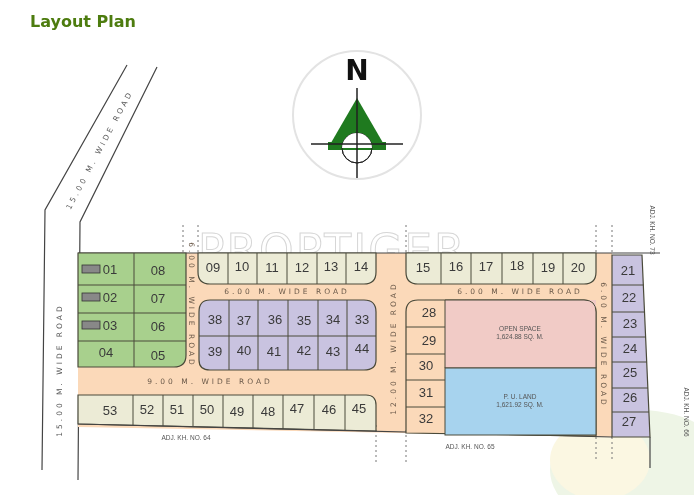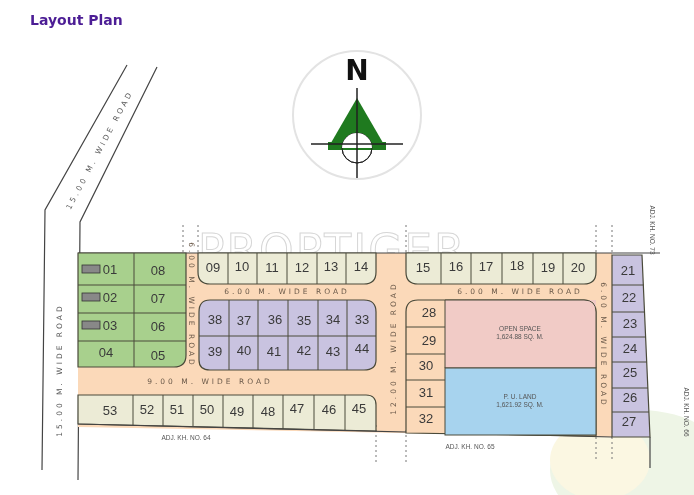--- a/index.html
+++ b/index.html
@@ -1,17 +1,17 @@
 <!DOCTYPE html>
 <html><head>
 <meta charset="utf-8">
 <style>
   html, body { margin:0; padding:0; background:#ffffff; }
   body { width:694px; height:495px; position:relative; overflow:hidden; font-family:"Liberation Sans", sans-serif; }
-  .title { position:absolute; left:30px; top:12px; font-family:"DejaVu Sans", sans-serif; font-weight:bold; font-size:14px; color:#4c1d95; }
+  .title { position:absolute; left:30px; top:12px; font-family:"DejaVu Sans", sans-serif; font-weight:bold; font-size:16px; color:#4d7c0f; }
   svg { position:absolute; left:0; top:0; }
   .plot-num { font-family:"Liberation Sans", sans-serif; font-size:13px; fill:#3a3a3a; text-anchor:middle; dominant-baseline:middle; }
   .road { font-family:"DejaVu Sans", sans-serif; font-size:7.5px; fill:#6b5a4a; letter-spacing:3px; text-anchor:middle; dominant-baseline:middle; }
   .road-dark { font-family:"DejaVu Sans", sans-serif; font-size:7.5px; fill:#555; letter-spacing:3px; text-anchor:middle; dominant-baseline:middle; }
   .small { font-family:"Liberation Sans", sans-serif; font-size:6.5px; fill:#555; text-anchor:middle; dominant-baseline:middle; }
   .wm { font-family:"DejaVu Sans", sans-serif; font-size:44px; fill:none; stroke:#d6d6d6; stroke-width:1; letter-spacing:2px; }
 </style>
 </head>
 <body>
 

